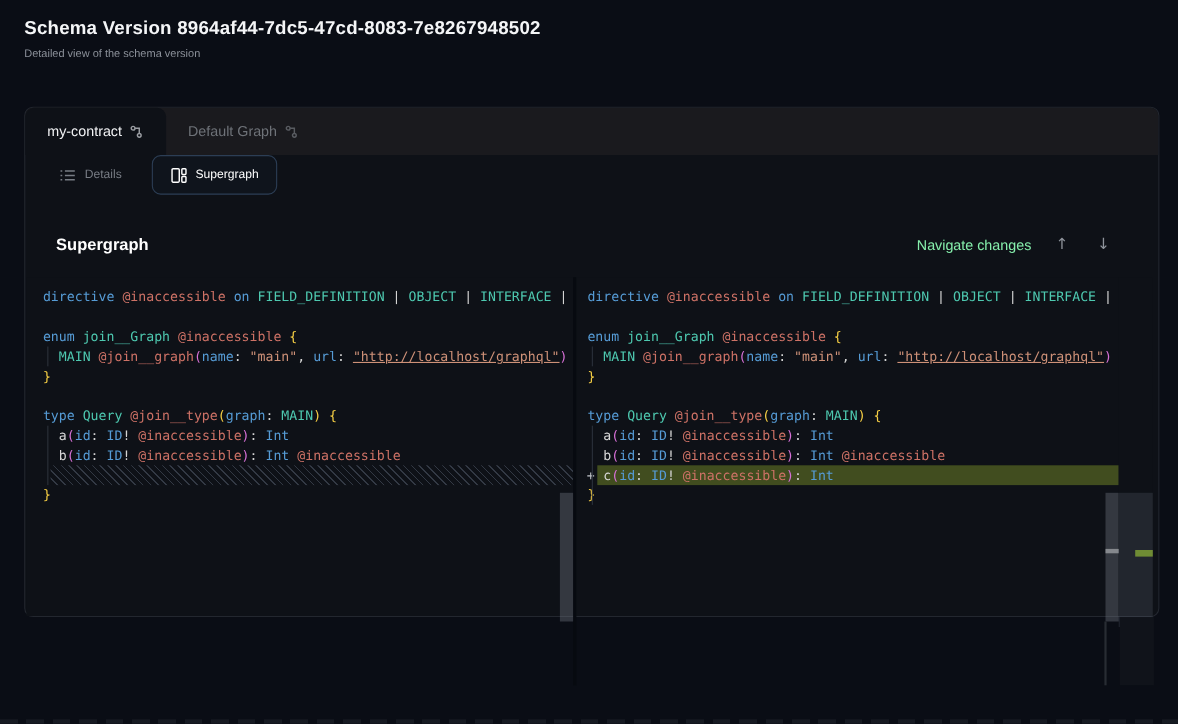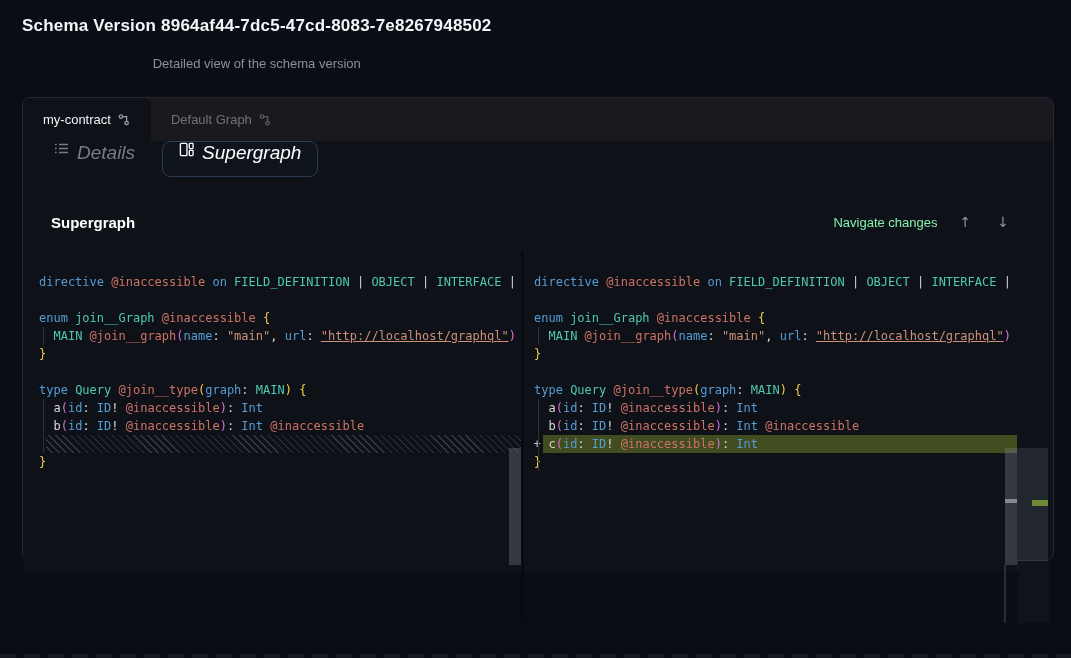--- a/index.html
+++ b/index.html
@@ -5,23 +5,23 @@
   * { margin:0; padding:0; box-sizing:border-box; }
   html,body { width:1071px; height:658px; overflow:hidden; }
   body {
     background:#0A0D15;
     font-family:"Liberation Sans", sans-serif;
     color:#E6E8EB;
     position:relative;
   }
 
   
-  .page-header { position:absolute; left:22px; top:16px;text-align:center; }
+  .page-header { position:absolute; left:22px; top:16px; }
   .page-title  { font-size:17px; font-weight:700; color:#F4F5F7; letter-spacing:.2px; }
-  .page-sub    { margin-top:20px; font-size:13px; color:#8B9099; }
+  .page-sub    { margin-top:8px; font-size:10px; color:#8B9099; }
 
   
   .card {
     position:absolute; left:22px; top:97px; width:1032px; height:464px;
     background:#0E1117; border:1px solid #23272F; border-radius:8px;
   }
   .tabbar {
     position:absolute; left:0; top:0; right:0; height:43px;
     background:#1A1A1E; border-radius:7px 7px 0 0;
     display:flex; align-items:stretch;
@@ -34,23 +34,23 @@
     background:#0E1117; color:#F2F3F5; border-radius:8px 8px 0 0;
     font-weight:500;
   }
   .tab .v-icon { opacity:.75; }
 
   .subtabs {
     position:absolute; left:14px; top:43px; height:36px;
     display:flex; align-items:center; gap:10px;
   }
   .subtab {
-    display:flex; align-items:flex-start; gap:8px; height:36px;
-    padding:0 16px; font-size:19px; color:#777C84; cursor:pointer;
-    border:1px solid transparent; border-radius:8px;font-style:italic;
+    display:flex; align-items:center; gap:8px; height:36px;
+    padding:0 16px; font-size:11px; color:#777C84; cursor:pointer;
+    border:1px solid transparent; border-radius:8px;
   }
   .subtab.active {
     color:#FFFFFF; border-color:#2C3E55; background:#0F141C;
   }
 
   
   .panel-title {
     position:absolute; left:28px; top:116px;
     font-size:15px; font-weight:700; color:#FFFFFF;
   }
@@ -63,21 +63,21 @@
     background:none; border:none; font-size:14px; color:#8F949C;
     cursor:pointer; font-family:"DejaVu Sans", sans-serif; padding:2px 4px;
   }
 
   
   .diff {
     position:absolute; left:1px; top:154px; width:1030px; height:308px;
     overflow:visible; font-family:"DejaVu Sans Mono", monospace;
     font-size:12px; line-height:18px;
   }
-  .pane { position:absolute; top:12px; height:308px; overflow:hidden; background:#0E1117; }
+  .pane { position:absolute; top:0; height:308px; overflow:hidden; background:#0E1117; }
   .pane-left  { left:0;     width:497px; }
   .pane-right { left:500px; width:493px; }
   .code { position:absolute; top:9px; left:0; right:0; white-space:pre; }
   .pane-left  .code { padding-left:15px; }
   .pane-right .code { padding-left:10px; }
   .cline { height:18px; position:relative; }
 
   .tk-k { color:#569CD6; }
   .tk-b { color:#569CD6; }
   .tk-t { color:#4EC9B0; }

